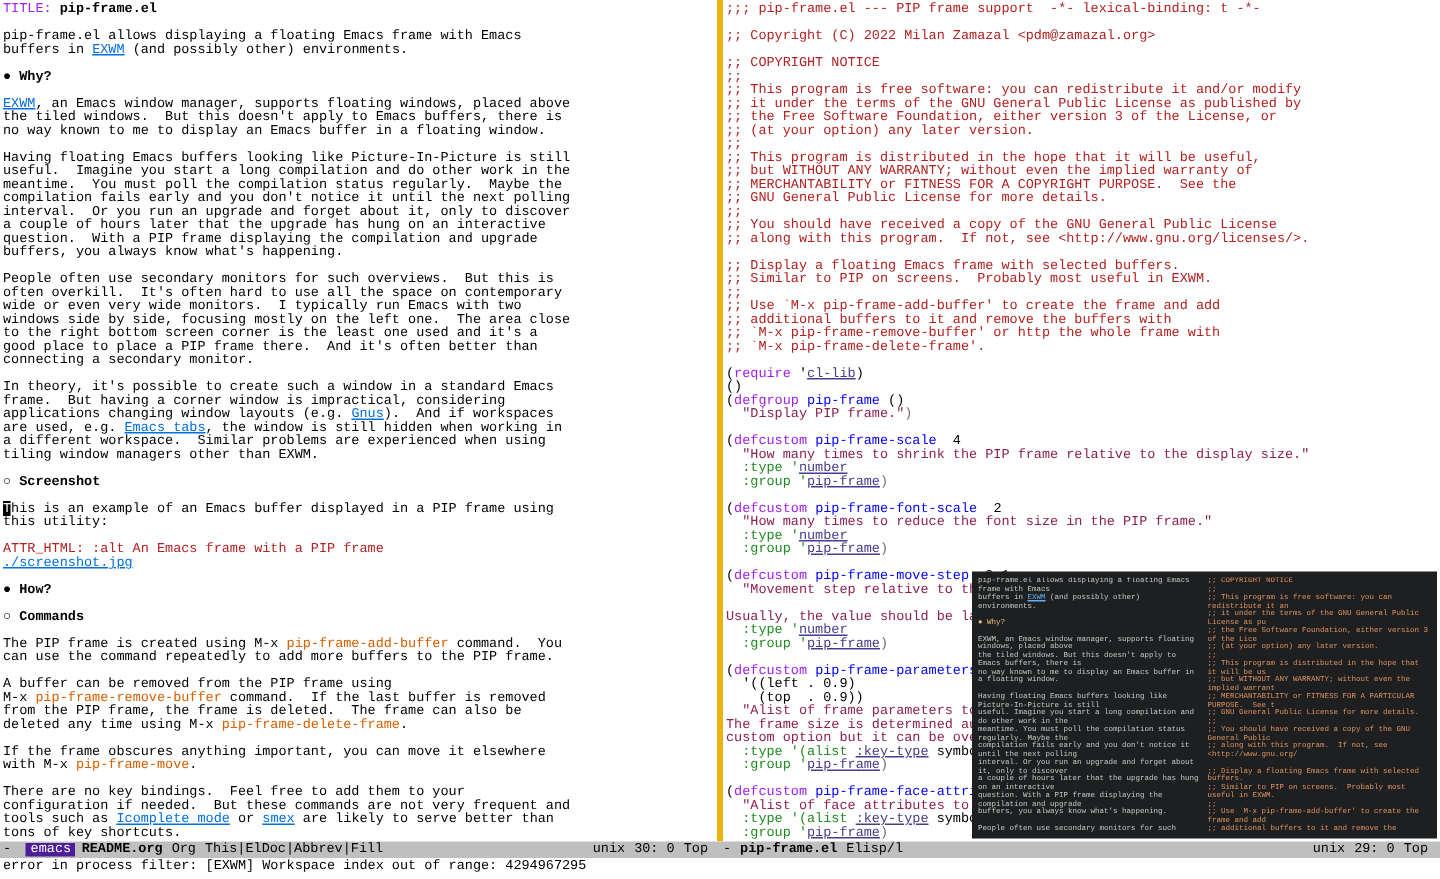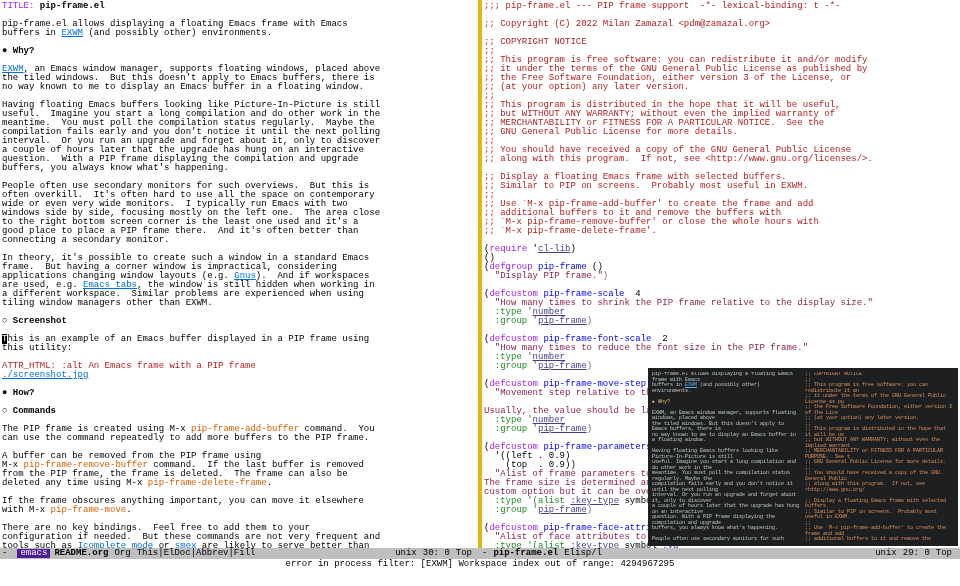--- a/index.html
+++ b/index.html
@@ -23,21 +23,21 @@
     padding: 1px 2px;
     display: flex;
     align-items: center;
     height: 11px;
   }
   .modeline.active { background: #bfbfbf; }
   .modeline .buffer-name { background: #4c1d95; color: #fff; padding: 0 3px; margin: 0 4px; }
   .modeline .seg { margin-right: 6px; }
   .minibuffer {
     background: #fff; color:#000;
-    font-size: 9px; padding: 1px 2px; height: 27px; text-align: center;
+    font-size: 9px; padding: 1px 2px; height: 14px;
   }
   .modelines { display: flex; }
   .modelines > div { flex: 1; }
 
   .title-kw { color: #a020f0; }
   .title-val { font-weight: bold; }
   .link { color: #006fe0; text-decoration: underline; }
   .link-nou { color: #d75f00; text-decoration: none; }
   .heading { font-weight: bold; }
   .attr { color:#b22222;}
@@ -146,32 +146,32 @@
 
 <span class="comment">;; COPYRIGHT NOTICE</span>
 <span class="comment">;;</span>
 <span class="comment">;; This program is free software: you can redistribute it and/or modify</span>
 <span class="comment">;; it under the terms of the GNU General Public License as published by</span>
 <span class="comment">;; the Free Software Foundation, either version 3 of the License, or</span>
 <span class="comment">;; (at your option) any later version.</span>
 <span class="comment">;;</span>
 <span class="comment">;; This program is distributed in the hope that it will be useful,</span>
 <span class="comment">;; but WITHOUT ANY WARRANTY; without even the implied warranty of</span>
-<span class="comment">;; MERCHANTABILITY or FITNESS FOR A PARTICULAR NOTICE.  See the</span>
+<span class="comment">;; MERCHANTABILITY or FITNESS FOR A COPYRIGHT PURPOSE.  See the</span>
 <span class="comment">;; GNU General Public License for more details.</span>
 <span class="comment">;;</span>
 <span class="comment">;; You should have received a copy of the GNU General Public License</span>
 <span class="comment">;; along with this program.  If not, see &lt;http://www.gnu.org/licenses/&gt;.</span>
 
 <span class="comment">;; Display a floating Emacs frame with selected buffers.</span>
 <span class="comment">;; Similar to PIP on screens.  Probably most useful in EXWM.</span>
 <span class="comment">;;</span>
 <span class="comment">;; Use `M-x pip-frame-add-buffer' to create the frame and add</span>
 <span class="comment">;; additional buffers to it and remove the buffers with</span>
-<span class="comment">;; `M-x pip-frame-remove-buffer' or close the whole hours with</span>
+<span class="comment">;; `M-x pip-frame-remove-buffer' or http the whole frame with</span>
 <span class="comment">;; `M-x pip-frame-delete-frame'.</span>
 
 <span>(<span class="kw">require</span> '<span class="builtin">cl-lib</span>)</span>
 <span>()</span>
 <span>(<span class="kw">defgroup</span> <span class="fn">pip-frame</span> ()
 <span class="str">  "Display PIP frame."</span><span class="rparen">)</span></span>
 
 <span>(<span class="kw">defcustom</span> <span class="fn">pip-frame-scale</span> <span> 4</span>
 <span class="str">  "How many times to shrink the PIP frame relative to the display size."</span>
 <span class="key">  :type '</span><span class="builtin">number</span>

